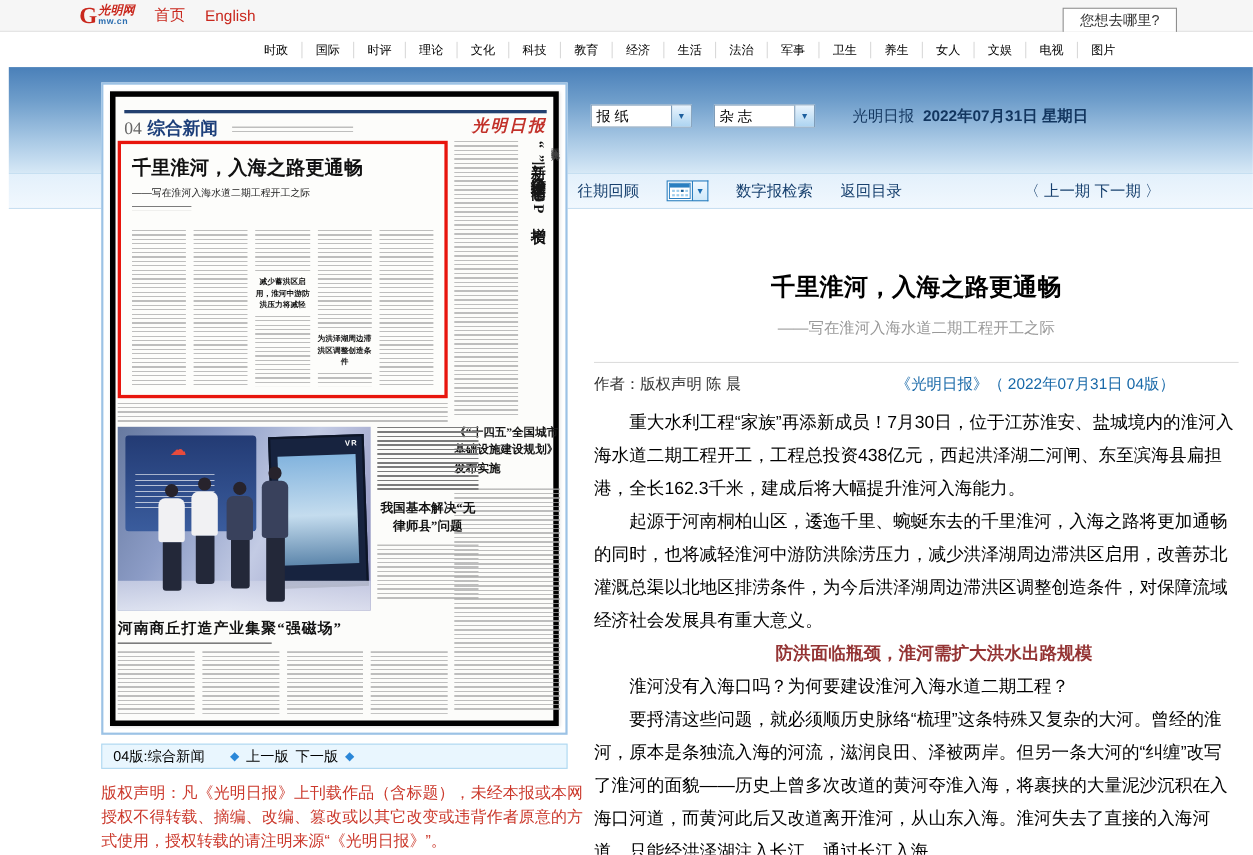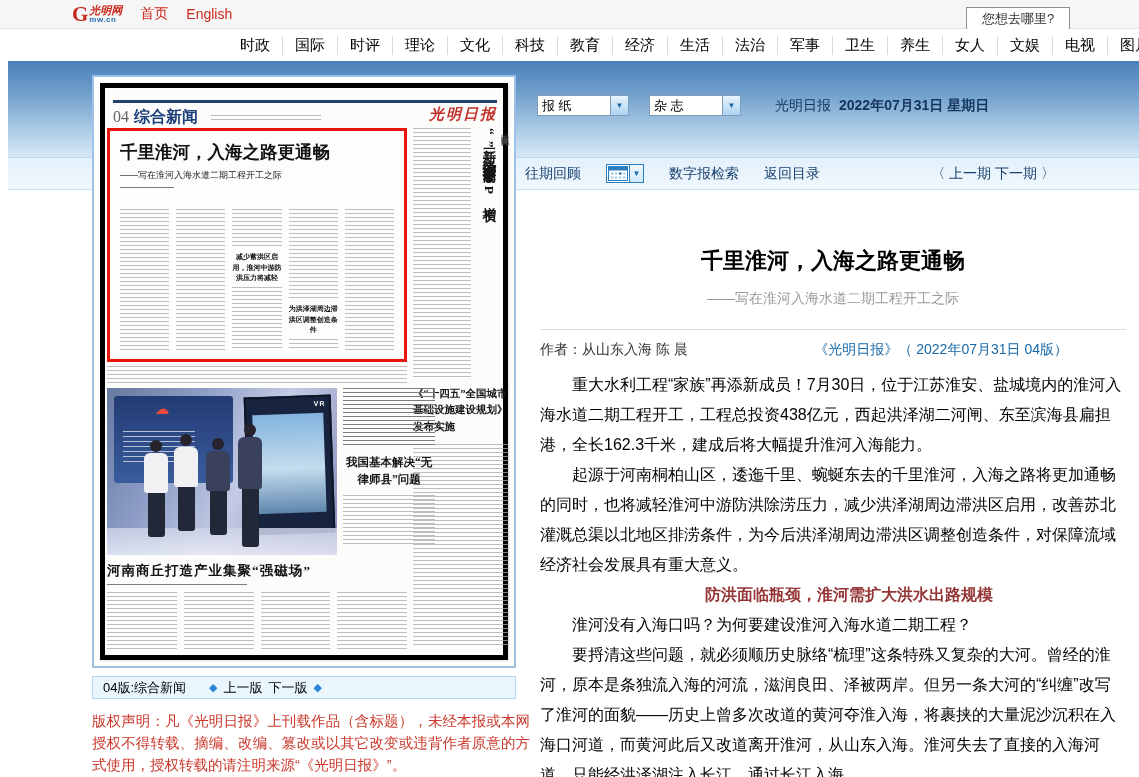--- a/index.html
+++ b/index.html
@@ -13,21 +13,21 @@
   .topbar-inner{height:100%;display:flex;align-items:center;padding-left:72px;gap:18px;}
   .logo{display:flex;align-items:center;cursor:pointer;}
   .logo-g{font-family:"Liberation Serif",serif;font-weight:bold;font-size:21px;color:#c9281e;line-height:1;}
   .logo-stack{display:flex;flex-direction:column;line-height:1;margin-left:1px;}
   .logo-cn{font-family:"Liberation Serif",serif;font-style:italic;font-weight:bold;font-size:11px;color:#c9281e;}
   .logo-dom{font-size:8px;color:#2d6fb1;font-weight:bold;letter-spacing:.5px;}
   .top-link{font-size:14px;color:#c9281e;text-decoration:none;cursor:pointer;}
   .goto-box{position:absolute;right:69px;top:7px;width:102px;height:21px;border:1px solid #8f8f8f;background:#fff;
     font-size:13px;color:#333;text-align:center;line-height:21px;cursor:pointer;}
   
-  .nav{position:absolute;top:29px;left:0;right:0;height:32px;background:#fff;display:flex;align-items:center;padding-left:228px;font-size:15px;color:#000;}
+  .nav{position:absolute;top:29px;left:0;right:0;height:32px;background:#fff;display:flex;align-items:center;padding-left:228px;font-size:11px;color:#000;}
   .nav-item{padding:0 12px;cursor:pointer;white-space:nowrap;}
   .nav-item:not(:last-child){border-right:1px solid #d9d9d9;}
   
   .banner{position:absolute;top:61px;left:8px;right:0;height:96px;
     background:linear-gradient(to bottom,#4a80b9 0%,#6f9ecb 32%,#a9c9e5 70%,#d6e8f6 100%);padding-left:32px;}
   .banner-controls{position:absolute;left:529px;top:34px;display:flex;align-items:center;}
   .sel{width:92px;height:21px;background:#fff;border:1px solid #7f9db9;display:flex;cursor:pointer;box-sizing:border-box;}
   .sel+.sel{margin-left:20px;}
   .sel-text{flex:1;font-size:13px;color:#000;padding:2px 4px;line-height:16px;}
   .sel-btn{width:17px;background:linear-gradient(#e9f4fd,#add4f1);border-left:1px solid #7f9db9;color:#1d5f9e;
@@ -311,21 +311,21 @@
   <span class="pager-diamond">◆</span>
 </div>
 
 <div class="copyright">版权声明：凡《光明日报》上刊载作品（含标题），未经本报或本网授权不得转载、摘编、改编、篡改或以其它改变或违背作者原意的方式使用，授权转载的请注明来源“《光明日报》”。</div>
 
 <div class="article">
   <div class="a-title">千里淮河，入海之路更通畅</div>
   <div class="a-sub">——写在淮河入海水道二期工程开工之际</div>
   <hr class="a-divider">
   <div class="a-byline">
-    <span>作者：从山东入海 陈 晨</span>
+    <span>作者：版权声明 陈 晨</span>
     <span class="a-source">《光明日报》（ 2022年07月31日 04版）</span>
   </div>
   <div class="a-body">
     <p>重大水利工程“家族”再添新成员！7月30日，位于江苏淮安、盐城境内的淮河入海水道二期工程开工，工程总投资438亿元，西起洪泽湖二河闸、东至滨海县扁担港，全长162.3千米，建成后将大幅提升淮河入海能力。</p>
     <p>起源于河南桐柏山区，逶迤千里、蜿蜒东去的千里淮河，入海之路将更加通畅的同时，也将减轻淮河中游防洪除涝压力，减少洪泽湖周边滞洪区启用，改善苏北灌溉总渠以北地区排涝条件，为今后洪泽湖周边滞洪区调整创造条件，对保障流域经济社会发展具有重大意义。</p>
     <p class="a-section">防洪面临瓶颈，淮河需扩大洪水出路规模</p>
     <p>淮河没有入海口吗？为何要建设淮河入海水道二期工程？</p>
     <p>要捋清这些问题，就必须顺历史脉络“梳理”这条特殊又复杂的大河。曾经的淮河，原本是条独流入海的河流，滋润良田、泽被两岸。但另一条大河的“纠缠”改写了淮河的面貌——历史上曾多次改道的黄河夺淮入海，将裹挟的大量泥沙沉积在入海口河道，而黄河此后又改道离开淮河，从山东入海。淮河失去了直接的入海河道，只能经洪泽湖注入长江，通过长江入海。</p>
   </div>
 </div>

